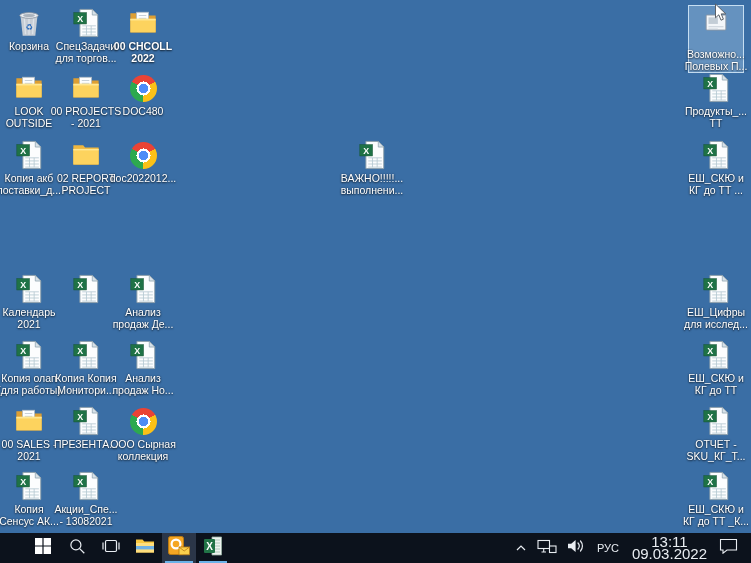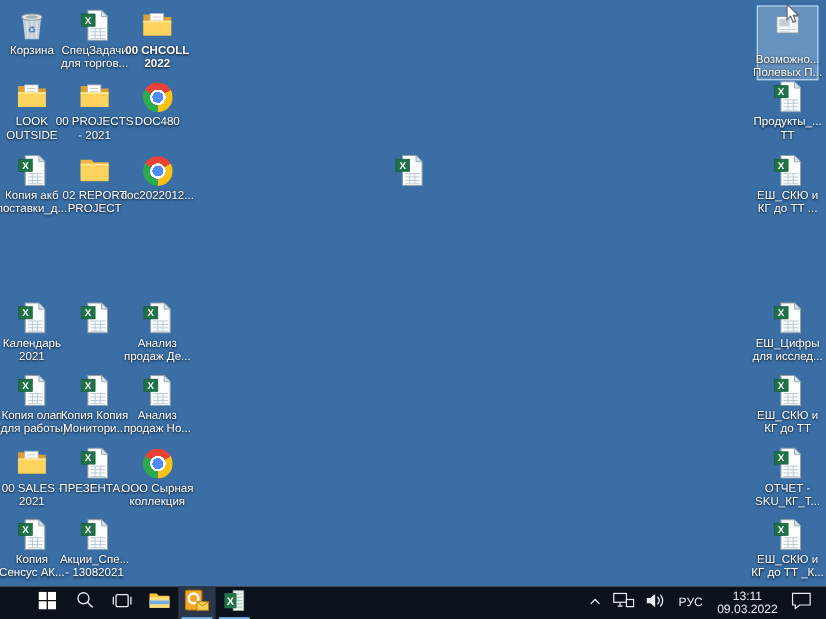--- a/index.html
+++ b/index.html
@@ -38,21 +38,21 @@
   .tb-left{display:flex;height:100%;padding-left:26px;}
   .tb-btn{
     width:34px;height:100%;display:flex;align-items:center;justify-content:center;
     position:relative;
   }
   .tb-btn.active{background:#2b3648;}
   .underline{position:absolute;left:3px;right:3px;bottom:0;height:2px;background:#6cb2e8;}
   .tb-right{margin-left:auto;display:flex;align-items:center;height:100%;padding-right:8px;}
   .tray-btn{height:100%;display:flex;align-items:center;justify-content:center;padding:0 5px;}
   .tray-text{font-size:11px;padding:0 6px;}
-  .clock{font-size:11px;line-height:12px;text-align:center;padding:0 7px;}
+  .clock{font-size:15px;line-height:12px;text-align:center;padding:0 7px;}
 </style>
 </head>
 <body>
 
 <div class="desktop" style="background: rgb(58, 110, 165);">
     <div class="cell" style="left: 1px; top: 5px;">
       <div class="ic">
         <svg width="30" height="30" viewBox="0 0 32 32">
           <path d="M7 8.5 L9.3 29.5 H22.7 L25 8.5 Z" fill="#c6cdd5"></path>
           <path d="M11 11 L12.3 28 M16 11 V28.5 M21 11 L19.8 28" stroke="#dde3e9" stroke-width="1.4"></path>
@@ -157,20 +157,22 @@
       <div class="ic">
         <svg width="30" height="30" viewBox="0 0 32 32">
           <path d="M9.5 1.5h13.2l5.8 5.8v23.2H9.5z" fill="#fcfdfe" stroke="#8ea0ac"></path>
           <path d="M22.7 1.5l6 6h-6z" fill="#d8e2e9" stroke="#8ea0ac" stroke-width="0.8"></path>
           <path d="M12 19h14.5M12 22.3h14.5M12 25.6h14.5M12 28.9h14.5" stroke="#b6c8d2" stroke-width="0.9"></path>
           <path d="M16.5 19v10M21.5 19v10" stroke="#b6c8d2" stroke-width="0.9"></path>
           <rect x="3" y="5" width="13.5" height="12" fill="#1f7246" stroke="#175735" stroke-width="0.6"></rect>
           <text x="9.7" y="14.4" font-size="9.5" font-weight="bold" fill="#fff" text-anchor="middle" font-family="Liberation Sans,sans-serif">X</text>
         </svg>
       </div>
+      <div class="lbl">ВАЖНО!!!!!...
+выполнени...</div>
     </div>
     <div class="cell" style="left: 1px; top: 271px;">
       <div class="ic">
         <svg width="30" height="30" viewBox="0 0 32 32">
           <path d="M9.5 1.5h13.2l5.8 5.8v23.2H9.5z" fill="#fcfdfe" stroke="#8ea0ac"></path>
           <path d="M22.7 1.5l6 6h-6z" fill="#d8e2e9" stroke="#8ea0ac" stroke-width="0.8"></path>
           <path d="M12 19h14.5M12 22.3h14.5M12 25.6h14.5M12 28.9h14.5" stroke="#b6c8d2" stroke-width="0.9"></path>
           <path d="M16.5 19v10M21.5 19v10" stroke="#b6c8d2" stroke-width="0.9"></path>
           <rect x="3" y="5" width="13.5" height="12" fill="#1f7246" stroke="#175735" stroke-width="0.6"></rect>
           <text x="9.7" y="14.4" font-size="9.5" font-weight="bold" fill="#fff" text-anchor="middle" font-family="Liberation Sans,sans-serif">X</text>

